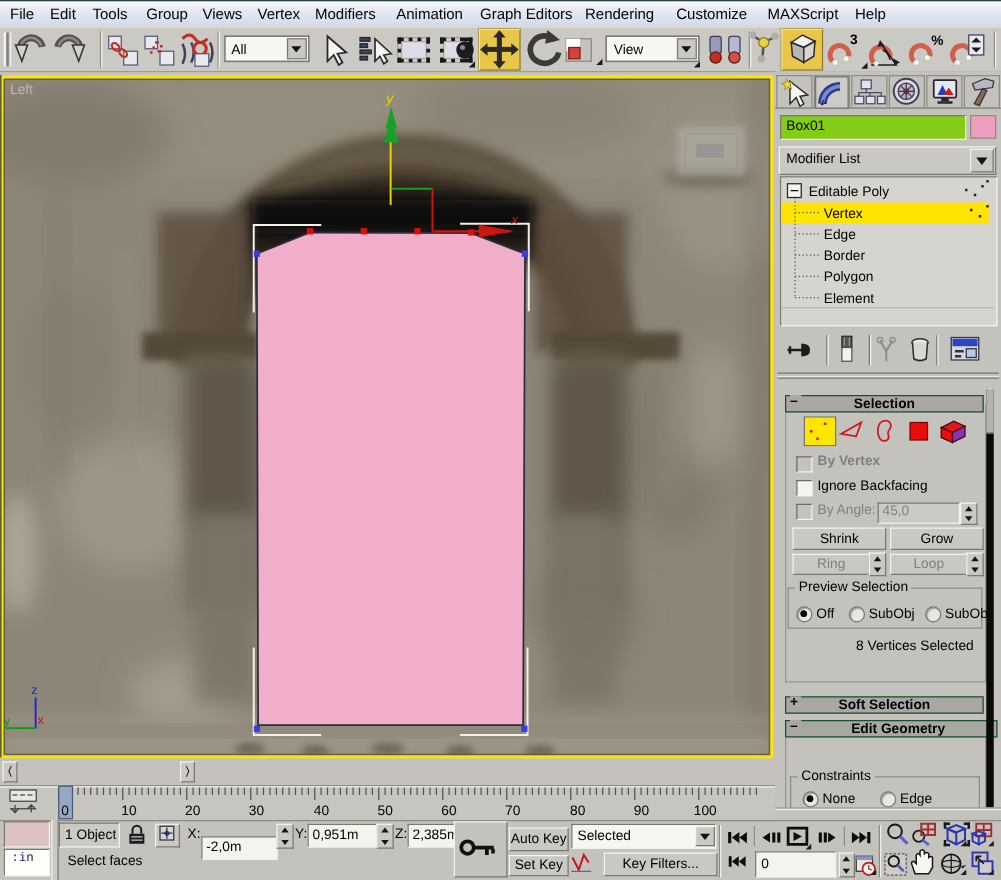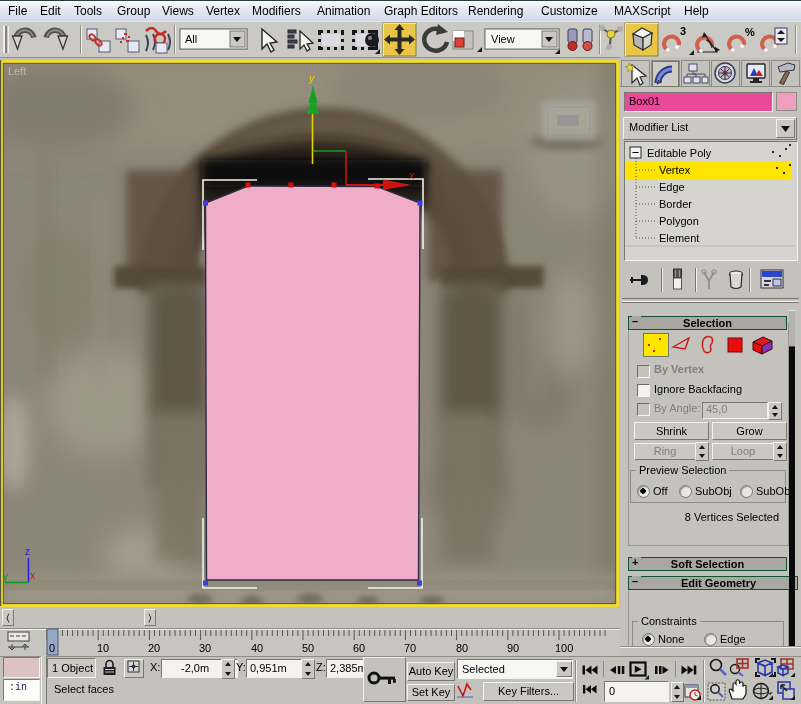--- a/index.html
+++ b/index.html
@@ -380,21 +380,21 @@
 <rect x="127" y="7" width="18" height="14" rx="1" fill="#e8e8f2" stroke="#26262c" stroke-width="1.4"></rect>
 <rect x="133" y="21" width="6" height="3" fill="#26262c"></rect>
       <rect x="130" y="24" width="12" height="2" fill="#26262c"></rect>
 <path d="M 130 19 l 4 -8 l 4 8 z" fill="#2040c0"></path>
 <path d="M 135 19 l 4 -6 l 4 6 z" fill="#cc2020"></path>
 
 <path d="M 158 10 l 10 -4 l 7 2 l -1 5 l -14 2 z" fill="#b8b6c0" stroke="#33333c"></path>
 <path d="M 166 14 l 3.5 1.5 l -6 12 l -4 -1.5 z" fill="#8a6a4a" stroke="#33333c"></path>
 </svg>
 
-<div class="abs sunken" style="left:4px;top:35px;width:147px;height:18px;background:#ec4899;">
+<div class="abs sunken" style="left:4px;top:35px;width:147px;height:18px;background:#84cc16;">
       <span class="abs" style="left:4px;top:2px;">Box01</span>
     </div>
 <div class="abs" style="left:156px;top:35px;width:21px;height:19px;background:#ee9fc0;border:1px solid #8e8c83;box-sizing:border-box;"></div>
 
 <div class="abs raised" style="left:3px;top:60px;width:172px;height:21px;background:#c9c8c3;">
       <span class="abs" style="left:5px;top:3px;">Modifier List</span>
 <div class="abs btn" style="left:152px;top:1px;width:17px;height:17px;"><svg width="17" height="17">
           <path d="M 4 6 l 9 0 l -4.5 6 z" fill="#111"></path>
         </svg></div>
 </div>
@@ -695,21 +695,21 @@
     </svg>
 <div class="abs btn" style="left:124px;top:2px;width:18px;height:17px;"><svg width="16" height="15">
         <rect x="2" y="1" width="11" height="11" fill="#d8d7d2" stroke="#33333a"></rect>
         <circle cx="7.5" cy="6.5" r="2" fill="#2040c0"></circle>
         <g stroke="#33333a">
           <line x1="7.5" y1="2" x2="7.5" y2="11"></line>
           <line x1="3" y1="6.5" x2="12" y2="6.5"></line>
         </g>
       </svg></div>
 <span class="abs" style="left:150px;top:4px;">X:</span>
-<div class="abs sunken" style="left:161px;top:2px;width:59px;height:17px;background:#f4f3ee;padding-left:16px;"><span style="margin-left:3px;line-height:17px;">-2,0m</span></div>
+<div class="abs sunken" style="left:161px;top:12px;width:59px;height:17px;background:#f4f3ee;"><span style="margin-left:3px;line-height:17px;">-2,0m</span></div>
 <div class="abs spin" style="left:221px;top:2px;width:12px;height:18px;"></div>
 <span class="abs" style="left:236px;top:4px;">Y:</span>
 <div class="abs sunken" style="left:246px;top:2px;width:54px;height:17px;background:#f4f3ee;"><span style="margin-left:3px;line-height:17px;">0,951m</span></div>
 <div class="abs spin" style="left:301px;top:2px;width:12px;height:18px;"></div>
 <span class="abs" style="left:316px;top:4px;">Z:</span>
 <div class="abs sunken" style="left:326px;top:2px;width:36px;height:17px;background:#f4f3ee;overflow:hidden;"><span style="margin-left:3px;line-height:17px;">2,385m</span></div>
 <div class="abs" style="left:363px;top:0px;width:41px;height:43px;border-left:1px solid #f2f1ec;border-top:1px solid #f2f1ec;border-right:1px solid #7a786f;border-bottom:1px solid #7a786f;"><svg width="39" height="41">
         <circle cx="10" cy="20" r="5" fill="none" stroke="#111" stroke-width="3"></circle>
         <rect x="14" y="18.6" width="17" height="3" fill="#111"></rect>
         <rect x="24" y="21" width="3" height="5" fill="#111"></rect>

